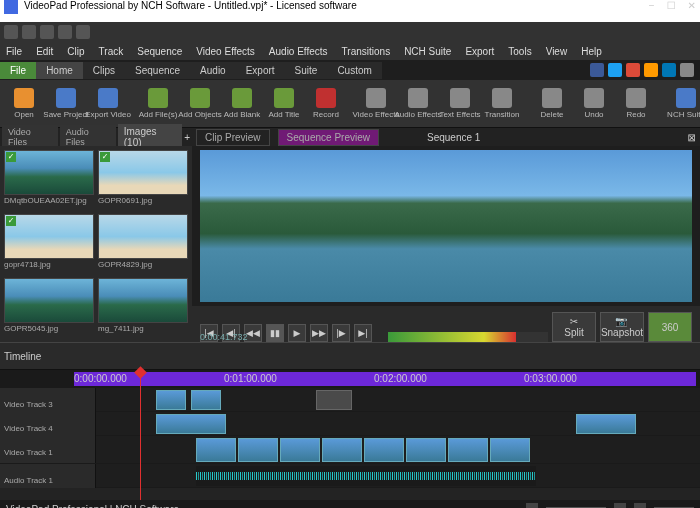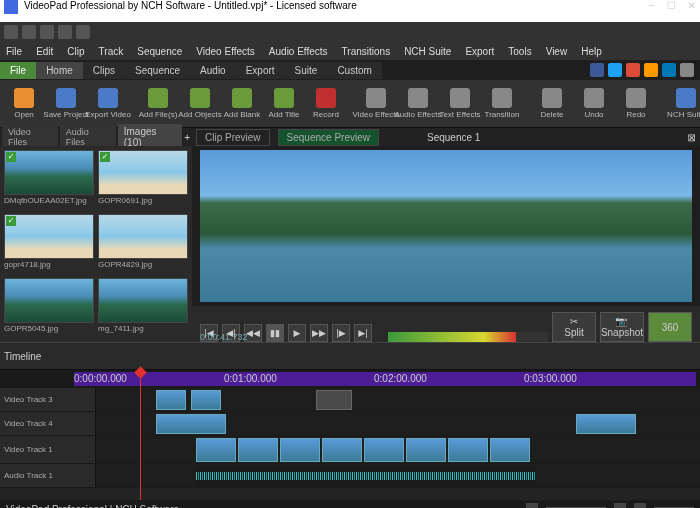--- a/index.html
+++ b/index.html
@@ -34,37 +34,37 @@
 .bintab.active{background:#444;color:#fff}
 .thumbs{flex:1;background:#2a2a2a;padding:4px;display:grid;grid-template-columns:1fr 1fr;gap:4px;overflow:hidden}
 .thumb{height:56px;display:flex;flex-direction:column}
 .thumb .img{flex:1;background:linear-gradient(180deg,#6db4d8 0%,#4a8db8 40%,#2a6a4a 60%,#1a4a3a 100%);position:relative;border:1px solid #444}
 .thumb .img.beach{background:linear-gradient(180deg,#b8d8e8 0%,#8ac8e8 50%,#e8d8b8 80%)}
 .thumb .ck{position:absolute;top:1px;left:1px;width:10px;height:10px;background:#3a9a3a;color:#fff;font-size:8px;text-align:center;line-height:10px}
 .thumb .cap{font-size:8px;color:#aaa;padding:1px 0;overflow:hidden;white-space:nowrap}
 .preview{flex:1;background:#1e1e1e;display:flex;flex-direction:column}
 .prevtabs{height:18px;display:flex;align-items:center;background:#222;padding:0 4px;gap:8px}
 .prevtab{padding:2px 8px;font-size:10px;color:#aaa;border:1px solid #444}
-.prevtab.active{background:#14532d}
+.prevtab.active{background:#701a75}
 .seqname{margin-left:40px;font-size:10px;color:#ccc}
 .video{flex:1;margin:4px 8px;background:linear-gradient(180deg,#5a9ad8 0%,#7ab8e8 30%,#3a6a4a 35%,#2a5a3a 55%,#4a8aa8 65%,#3a7a98 100%);position:relative}
 .controls{height:36px;background:#2a2a2a;display:flex;align-items:flex-end;padding:0 8px;gap:4px}
 .tc{font-size:9px;color:#7aa;margin-right:8px}
 .ctlbtn{width:18px;height:18px;background:#3a3a3a;border:1px solid #555;display:flex;align-items:center;justify-content:center;font-size:9px}
 .levels{margin-left:12px;width:160px;height:10px;background:linear-gradient(90deg,#3a9a3a 0%,#d8d830 60%,#d83030 80%,#333 80%)}
 .snapbtn{margin-left:auto;width:44px;height:30px;background:#3a3a3a;border:1px solid #555;display:flex;flex-direction:column;align-items:center;justify-content:center;font-size:7px}
 .timeline{height:130px;background:#232323;display:flex;flex-direction:column}
 .tlhead{height:18px;display:flex;align-items:center;background:#1a1a1a;padding:0 4px}
 .tlhead .tllbl{font-size:9px;color:#aaa;width:70px}
-.ruler{flex:1;height:14px;background:#4c1d95;position:relative;font-size:8px;color:#888}
+.ruler{flex:1;height:14px;background:#6d28d9;position:relative;font-size:8px;color:#888}
 .ruler span{position:absolute;top:1px}
 .playhead{position:absolute;top:0;left:140px;width:1px;height:130px;background:#e03030;z-index:10}
 .playhead::before{content:'';position:absolute;top:-2px;left:-4px;width:9px;height:9px;background:#e03030;transform:rotate(45deg)}
 .track{height:24px;display:flex;align-items:center;border-bottom:1px solid #1a1a1a}
-.thead{width:96px;height:100%;background:#2a2a2a;display:flex;align-items:center;padding:0 4px;gap:3px;border-right:1px solid #111}
+.thead{width:96px;height:100%;background:#2a2a2a;display:flex;padding:12px 4px;gap:3px;border-right:1px solid #111}
 .tname{font-size:8px;color:#aaa}
 .tbody{flex:1;height:100%;background:#1e1e1e;position:relative;display:flex;align-items:center}
 .clip{height:20px;background:linear-gradient(180deg,#5a9ad8 0%,#3a7a98 100%);border:1px solid #6ab;position:absolute}
 .clip.fx{background:#4a4a4a;border:1px solid #666}
 .wave{height:20px;position:absolute;background:#1a1a1a}
 .wave::after{content:'';position:absolute;top:6px;left:0;right:0;height:8px;background:repeating-linear-gradient(90deg,#2ac8c8 0,#2ac8c8 1px,transparent 1px,transparent 2px,#1a9898 2px,#1a9898 3px,transparent 3px,transparent 4px)}
 .status{height:18px;background:#1a1a1a;display:flex;align-items:center;padding:0 6px;font-size:9px;color:#888}
 .status .right{margin-left:auto;display:flex;gap:8px;align-items:center}
 .sic{width:12px;height:12px;background:#444}
 .seqsec{height:28px;background:#2a2a2a;display:flex;align-items:center;padding:0 4px;gap:6px;border-top:1px solid #444;border-bottom:1px solid #111}

